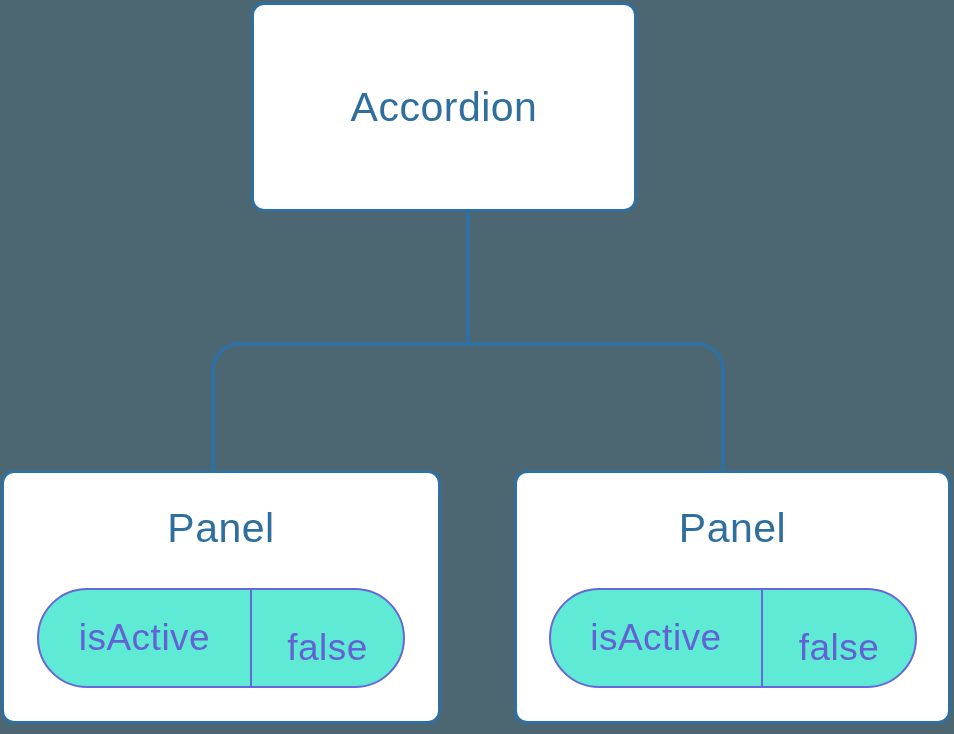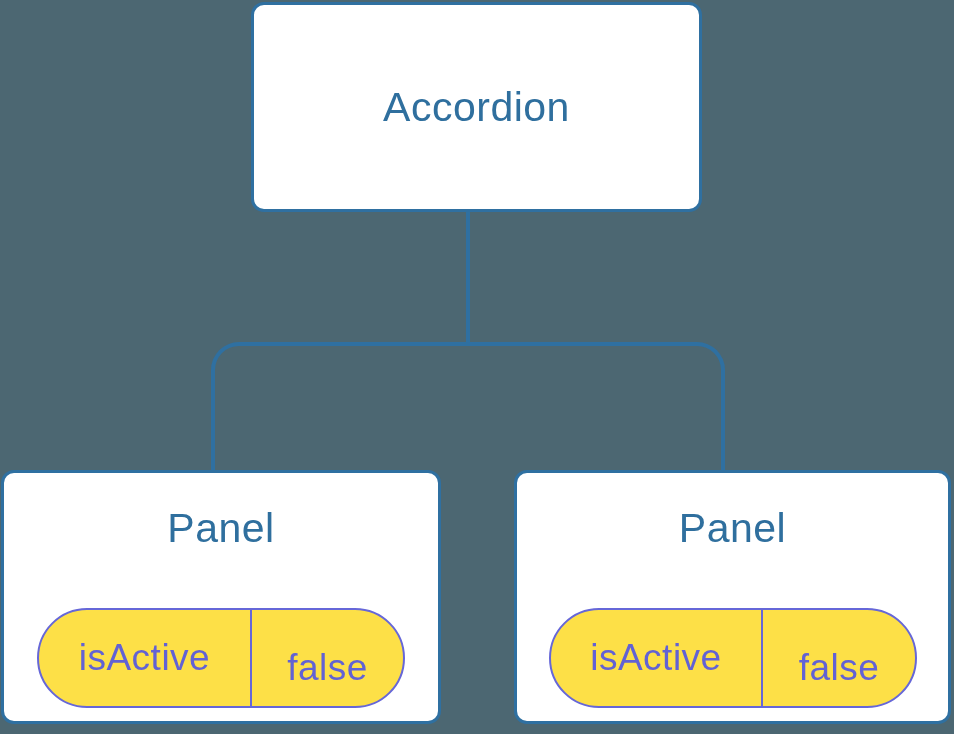--- a/index.html
+++ b/index.html
@@ -19,21 +19,21 @@
   .node {
     position: absolute;
     background: #ffffff;
     border: 3px solid #2F70A1;
     border-radius: 13px;
     box-sizing: border-box;
   }
   .node-root {
     left: 251px;
     top: 2px;
-    width: 451px;
+    width: 386px;
     height: 210px;
     display: flex;
     align-items: center;
     justify-content: center;
   }
   .node-label {
     color: #2F6F9E;
     font-size: 41px;
     font-weight: 500;
     letter-spacing: 0.5px;
@@ -61,41 +61,40 @@
   }
   
   .panel {
     top: 470px;
     width: 440px;
     height: 254px;
     display: flex;
     flex-direction: column;
     align-items: center;
     padding-top: 32px;
-    gap: 20px;
   }
   .panel-left  { left: 1px; }
   .panel-right { left: 514px; width: 437px; }
   .panel-title {
     color: #2F6F9E;
     font-size: 41px;
     font-weight: 500;
     line-height: 1.15;
     letter-spacing: 0.5px;
   }
   .pill {
     margin-top: 36px;
     width: 368px;
     height: 100px;
     box-sizing: border-box;
     border: 2px solid #6667D8;
     border-radius: 50px;
     display: flex;
     overflow: hidden;
-    background: #fde047;
+    background: #5eead4;
   }
   .pill-cell {
     display: flex;
     align-items: center;
     justify-content: center;
     color: #6262D4;
     font-size: 37px;
     font-weight: 500;
     letter-spacing: 0.5px;
   }

